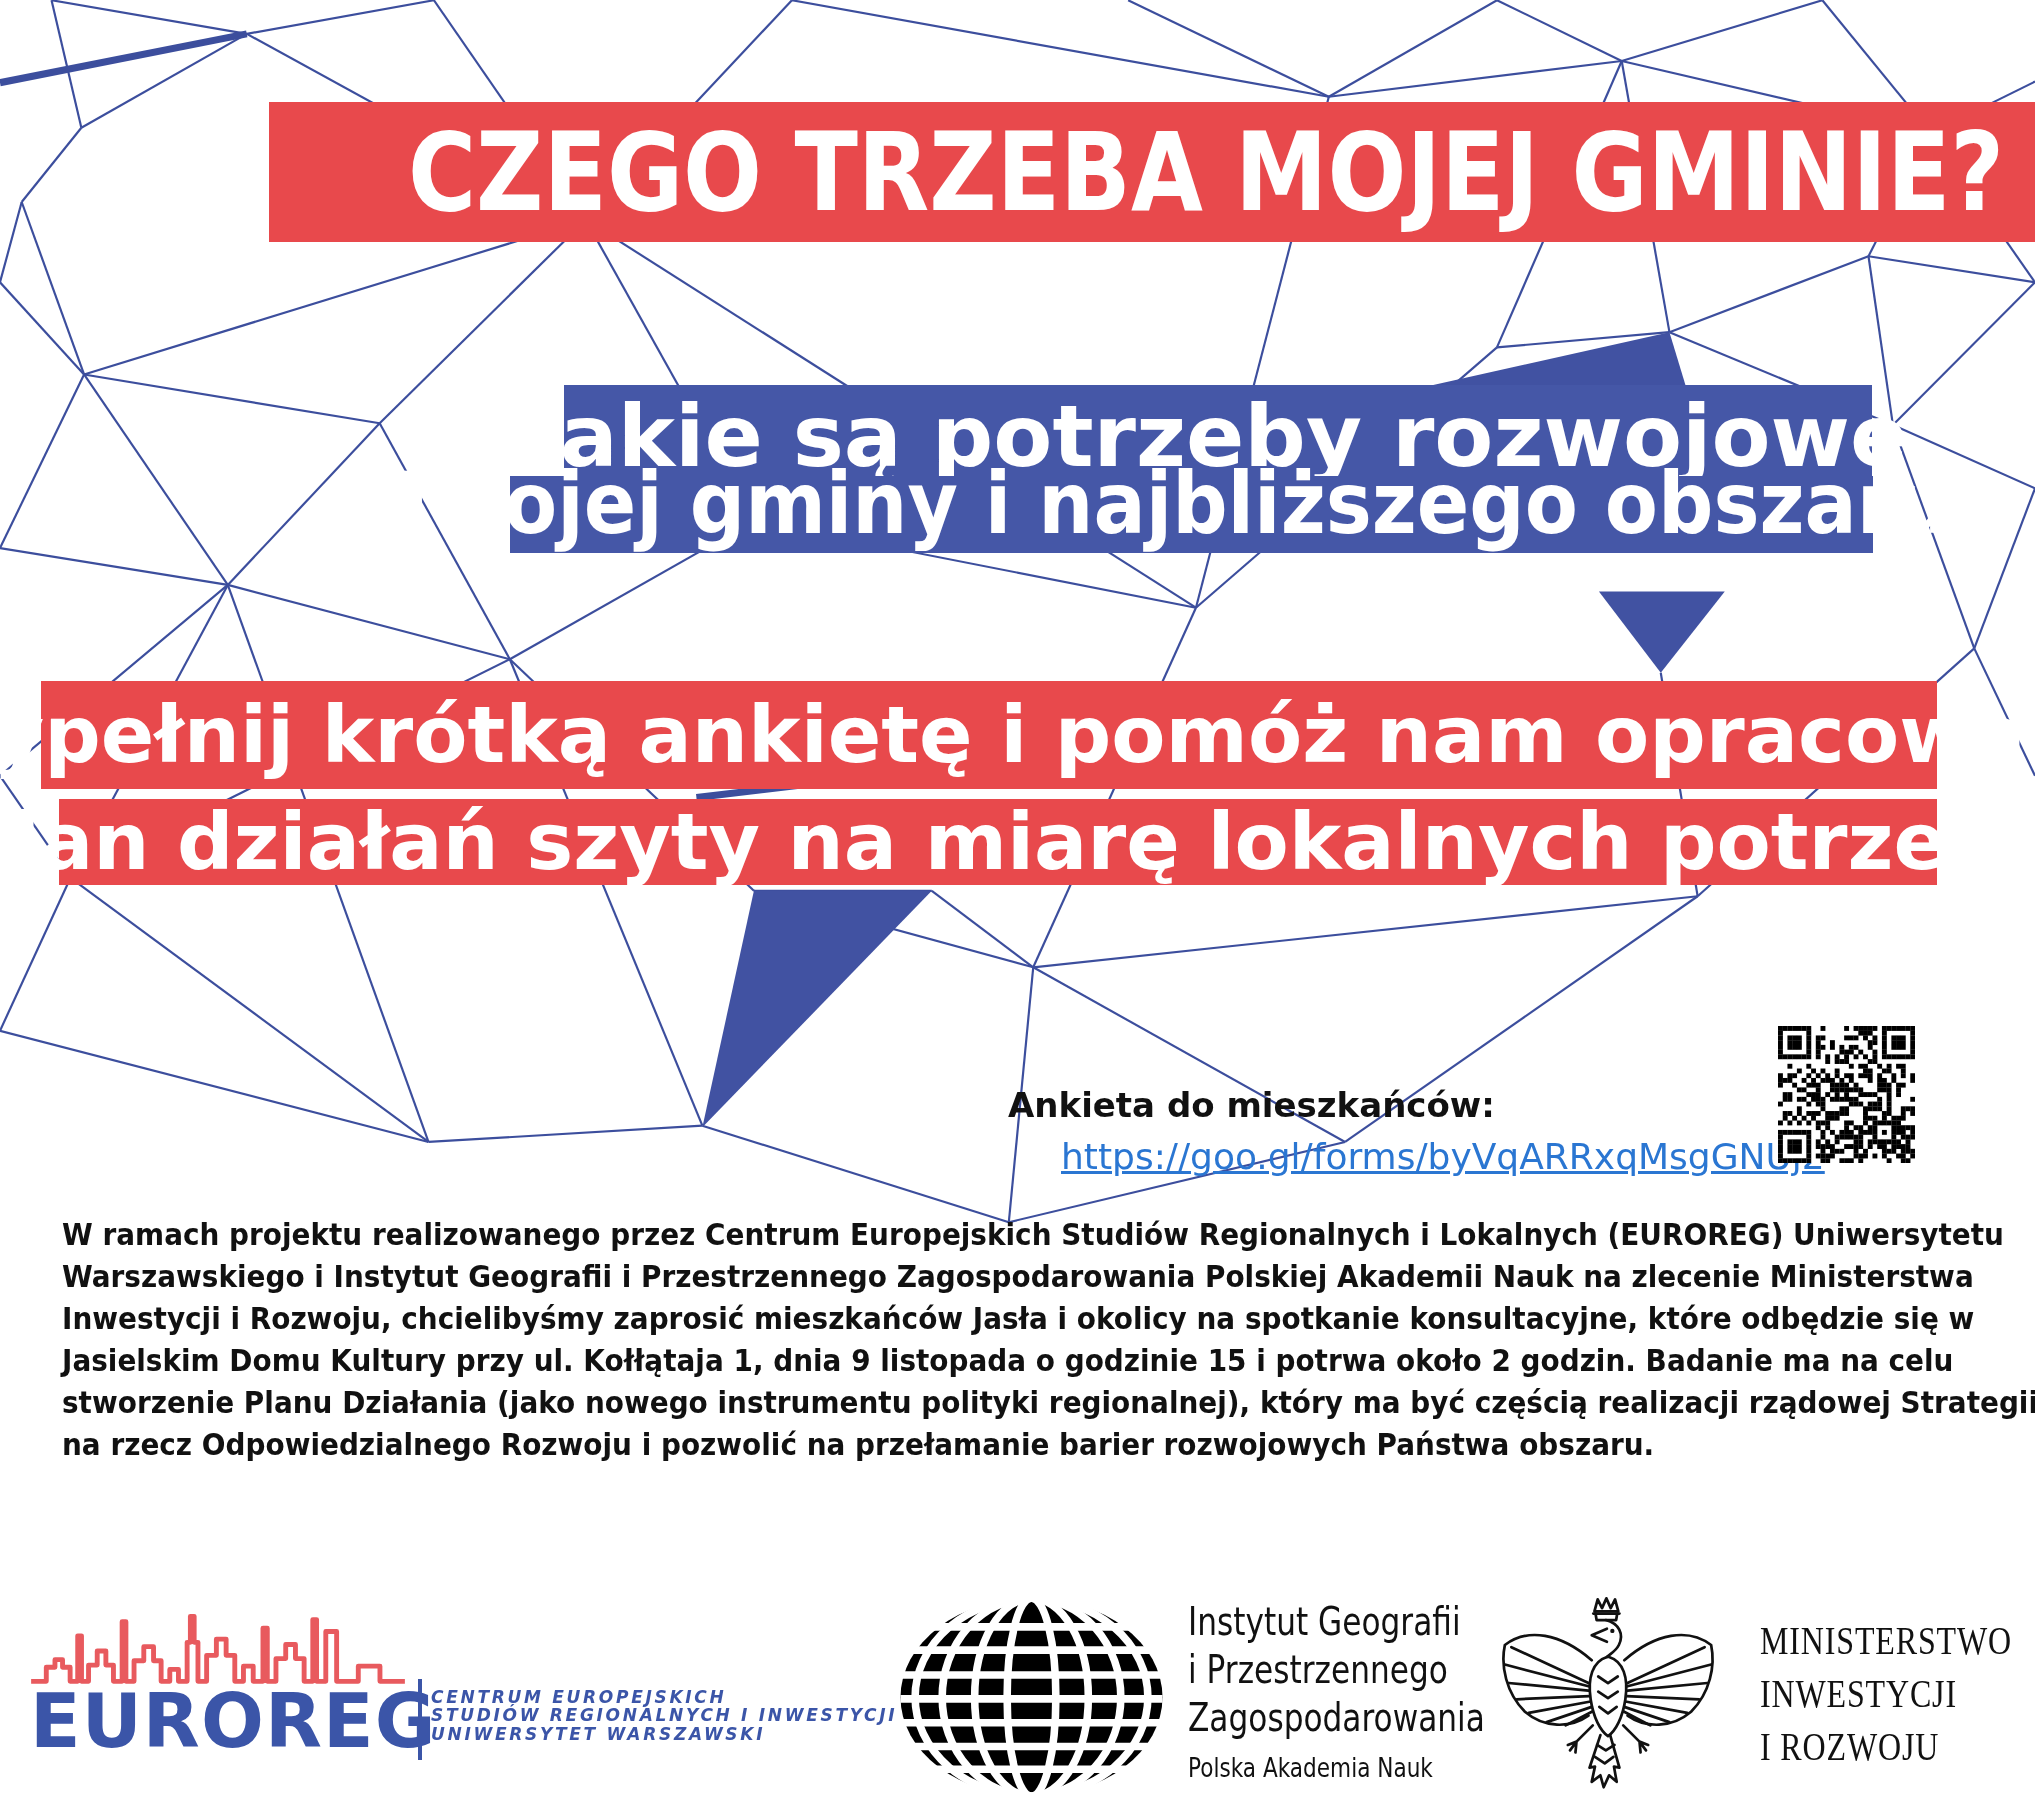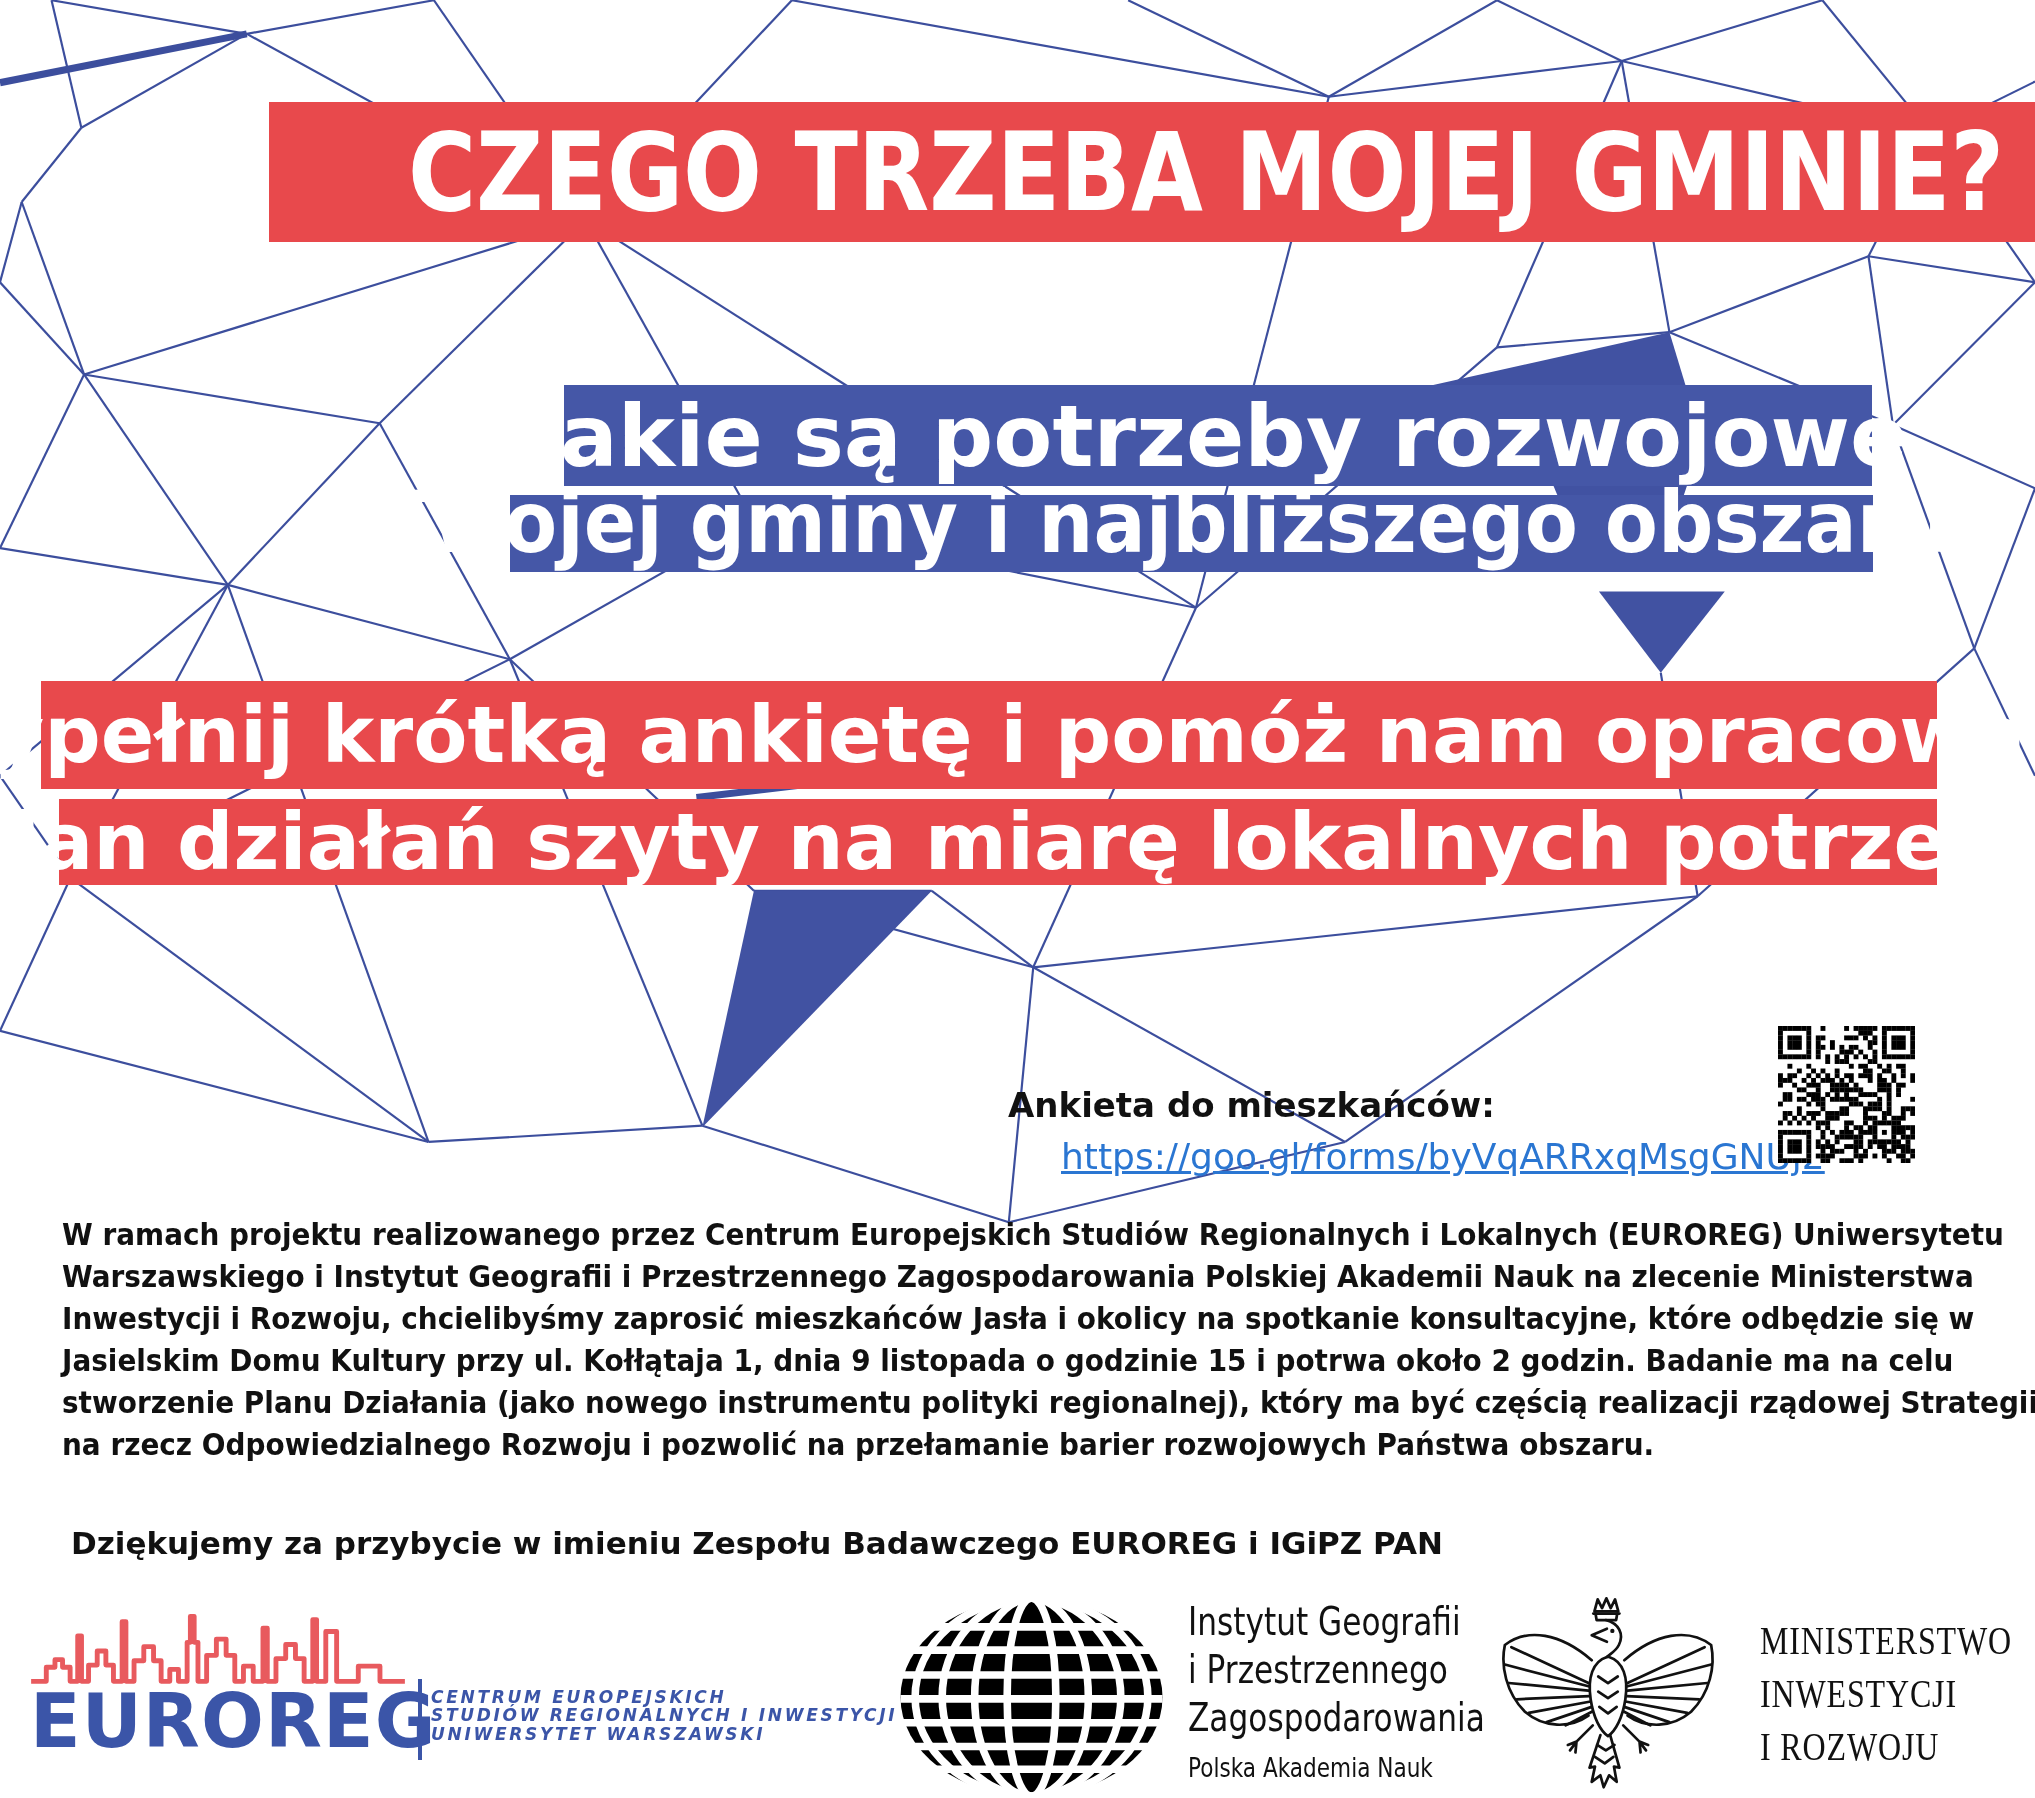--- a/index.html
+++ b/index.html
@@ -7,21 +7,21 @@
           font-family:"DejaVu Sans","Liberation Sans",sans-serif;}
   #mesh{position:absolute;left:0;top:0;width:2035px;height:1799px;}
   .bar{position:absolute;display:flex;align-items:center;justify-content:center;}
   .bar-red{background:#E8494C;}
   .bar-blue{background:#4557A7;align-items:flex-end;}
   .bar span{display:inline-block;white-space:nowrap;color:#ffffff;font-weight:bold;}
   .title-bar{left:269px;top:102px;width:1874px;height:140px;}
   .title-bar span{font-size:108px;transform:scaleX(.86);}
   .q1-bar{left:564px;top:385px;width:1308px;height:101px;}
   .q1-bar span{font-size:86px;}
-  .q2-bar{left:510px;top:495px;width:1363px;height:77px;}
+  .q2-bar{left:510px;top:476px;width:1363px;height:77px;}
   .q2-bar span{font-size:86px;transform:scaleX(.90);}
   .c1-bar{left:41px;top:681px;width:1896px;height:108px;}
   .c1-bar span{font-size:79px;}
   .c2-bar{left:59px;top:799px;width:1878px;height:86px;}
   .c2-bar span{font-size:79px;}
   .survey-label{position:absolute;left:1008px;top:1085px;font-size:34px;font-weight:bold;color:#111;white-space:nowrap;}
   .survey-link{position:absolute;left:1061px;top:1136px;font-size:36px;font-weight:normal;color:#2A76D2;
                text-decoration:underline;white-space:nowrap;}
   #qr{position:absolute;left:1778px;top:1026px;width:137px;height:137px;}
   .body-par{position:absolute;left:62px;top:1214px;width:1980px;transform:scaleX(.93);
@@ -583,21 +583,20 @@
 
   <div class="body-par">
     <div>W ramach projektu realizowanego przez Centrum Europejskich Studiów Regionalnych i Lokalnych (EUROREG) Uniwersytetu</div>
     <div>Warszawskiego i Instytut Geografii i Przestrzennego Zagospodarowania Polskiej Akademii Nauk na zlecenie Ministerstwa</div>
     <div>Inwestycji i Rozwoju, chcielibyśmy zaprosić mieszkańców Jasła i okolicy na spotkanie konsultacyjne, które odbędzie się w</div>
     <div>Jasielskim Domu Kultury przy ul. Kołłątaja 1, dnia 9 listopada o godzinie 15 i potrwa około 2 godzin. Badanie ma na celu</div>
     <div>stworzenie Planu Działania (jako nowego instrumentu polityki regionalnej), który ma być częścią realizacji rządowej Strategii</div>
     <div>na rzecz Odpowiedzialnego Rozwoju i pozwolić na przełamanie barier rozwojowych Państwa obszaru.</div>
   </div>
 
-  <div class="thanks">Dziękujemy za przybycie w  imieniu Zespołu Badawczego EUROREG i IGiPZ PAN</div>
 
   <svg id="skyline" viewBox="0 0 690 168" xmlns="http://www.w3.org/2000/svg">
     <path fill="none" stroke="#E85A5E" stroke-width="9" stroke-linejoin="round" d="M0,128 H28 V102 H44 V88 H58 V102 H72 V128 H86 V44 H93 V128 H106 V98 H122 V72 H138 V98 H152 V128 H168 V18 H175 V128 H190 V90 H208 V64 H226 V90 H240 V128 H256 V106 H272 V128 H288 V56 H294 V8 H301 V56 H308 V128 H324 V80 H342 V50 H360 V80 H376 V128 H392 V100 H410 V128 H428 V30 H436 V128 H452 V86 H470 V60 H488 V86 H504 V128 H520 V14 H527 V128 H544 V36 H564 V128 H604 V100 H644 V128 H690"></path>
   </svg>
   <div class="euroreg-word">EUROREG</div>
   <div class="euroreg-divider"></div>
   <div class="euroreg-side">
     <div>CENTRUM EUROPEJSKICH</div>
     <div>STUDIÓW REGIONALNYCH I INWESTYCJI</div>
     <div>UNIWERSYTET WARSZAWSKI</div>

